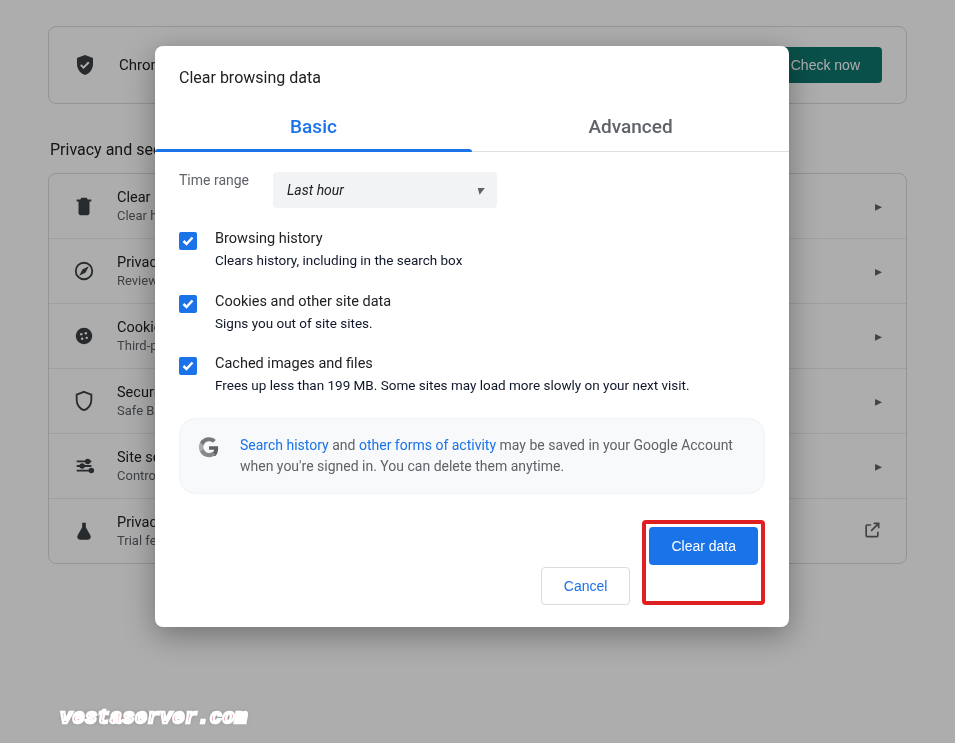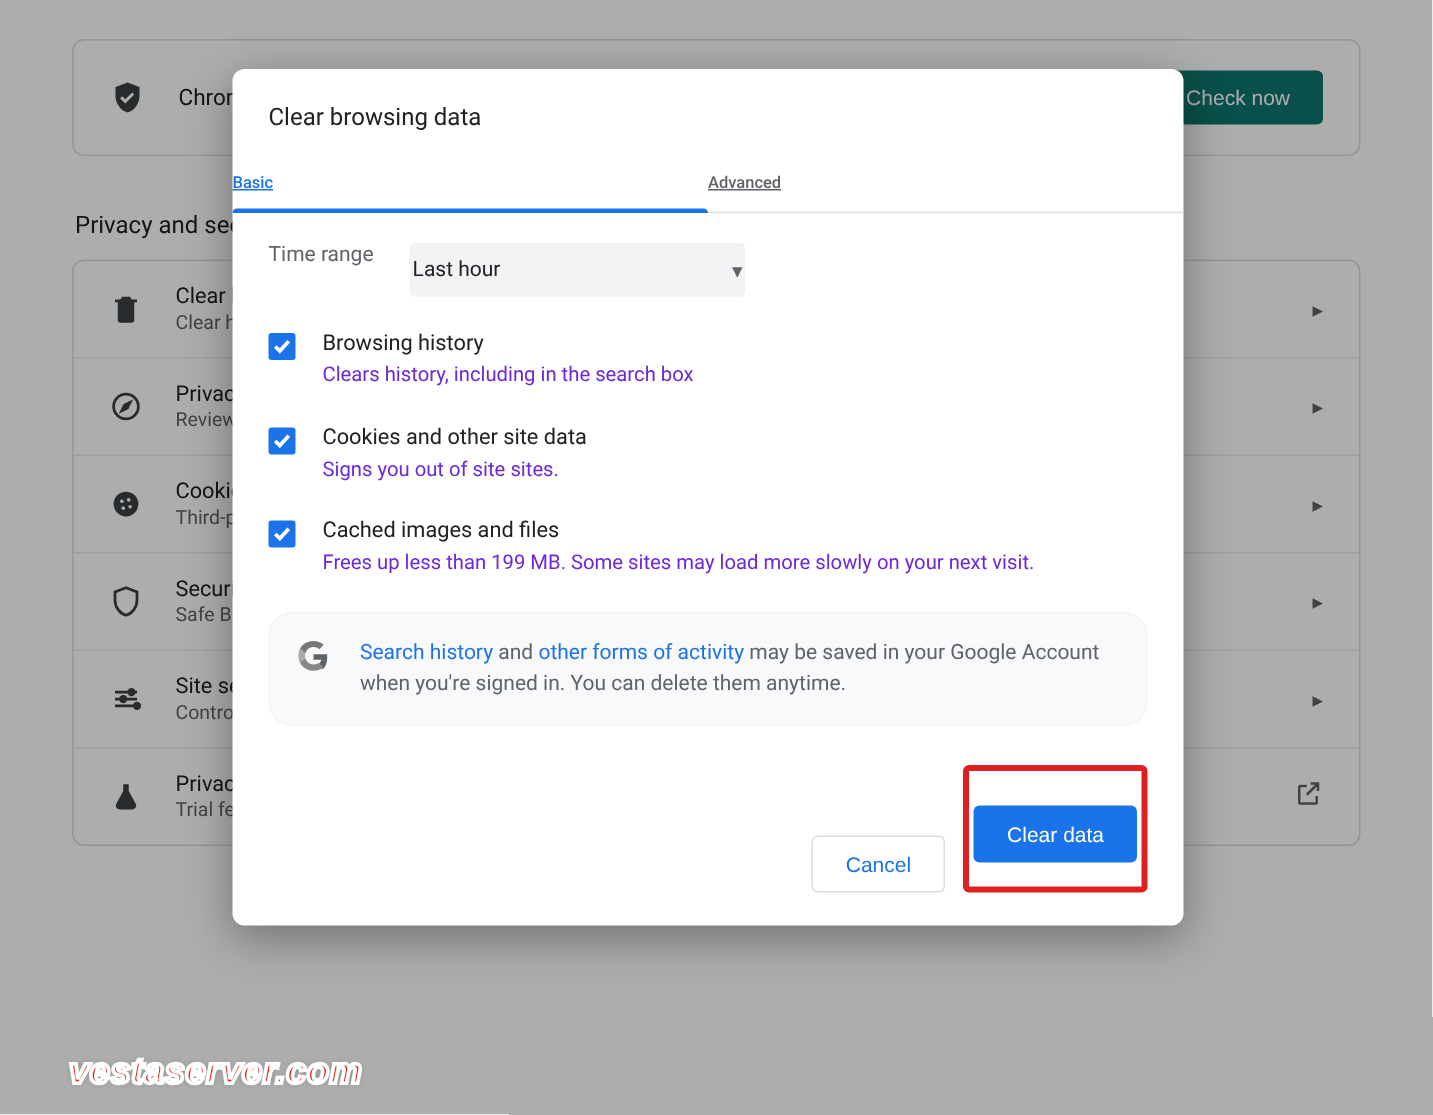--- a/index.html
+++ b/index.html
@@ -82,28 +82,27 @@
       font-size:16px;
       color:#202124;
       padding: 22px 24px 16px;
     }
     .tabs{
       display:flex;
       border-bottom:1px solid #e0e0e0;
     }
     .tab{
       flex:1;
-      text-align:left;
+      text-align:center;
       padding: 12px 0 13px;
-      font-size:11px;
+      font-size:19px;
       color:#5f6368;
       font-weight:500;
       cursor:pointer;
       position:relative;
-      text-decoration:underline;
     }
     .tab.active{
       color:#1a73e8;
     }
     .tab.active::after{
       content:"";
       position:absolute;
       left:0;right:0;bottom:-1px;
       height:3px;
       background:#1a73e8;
@@ -114,42 +113,43 @@
     .time-label{color:#5f6368;font-size:14px;}
     .select{
       background:#f1f3f4;
       border:none;
       border-radius:4px;
       height:36px;
       width:224px;
       display:flex;
       align-items:center;
       justify-content:space-between;
-      padding:0 2px;
+      padding:0 14px;
       font-size:14px;
       color:#202124;
       cursor:pointer;
+      font-style:italic;
     }
     .option-row{
       display:flex;
       gap:18px;
       margin-bottom: 22px;
     }
     .checkbox{
       width:18px;height:18px;
       background:#1a73e8;
       border-radius:2px;
       flex-shrink:0;
       margin-top:2px;
       display:flex;align-items:center;justify-content:center;
       cursor:pointer;
     }
     .checkbox svg{stroke:#fff;stroke-width:2.5;fill:none;}
     .opt-text .opt-title{font-size:14.5px;color:#202124;}
-    .opt-text .opt-sub{font-size:13.5px;color:#6d28d9;margin-top:4px;line-height:1.45;}
+    .opt-text .opt-sub{font-size:13.5px;color:#0f172a;margin-top:4px;line-height:1.45;}
     .info-box{
       background:#f8f9fa;
       border:1px solid #f1f3f4;
       border-radius:16px;
       padding:16px 18px;
       display:flex;
       gap:20px;
       margin-top:12px;
     }
     .info-box .g-icon{width:22px;height:22px;flex-shrink:0;margin-top:2px;}
@@ -176,42 +176,41 @@
     .btn-primary{
       background:#1a73e8;
       color:#fff;
       border:none;
       height:38px;
       padding:0 22px;
       border-radius:4px;
       font-size:14px;
       font-weight:500;
       cursor:pointer;
-      margin-top:20px;
     }
     .highlight-box{
       border:4px solid #e02020;
       border-radius:4px;
       padding:3px;
       display:inline-flex;
     }
     
     .watermark{
       position:absolute;
-      left:46px;
+      left:60px;
       bottom:14px;
-      font-size:24px;
+      font-size:20px;
       font-weight:900;
       font-style:italic;
       letter-spacing:0.5px;
       color:#d41f1f;
       -webkit-text-stroke:2.5px #fff;
       text-shadow: 0 0 4px rgba(0,0,0,0.25);
       z-index:200;
-      font-family: Liberation Sans, sans-serif;
+      font-family: Liberation Mono, monospace;
     }
   </style>
 </head>
 <body>
 
 <div class="page">
   <div class="safety-card">
     <span class="shield-icon">
       <svg viewBox="0 0 24 24" fill="currentColor">
           <path d="M12 2l8 3v6c0 5-3.4 9.7-8 11-4.6-1.3-8-6-8-11V5l8-3z"></path>

